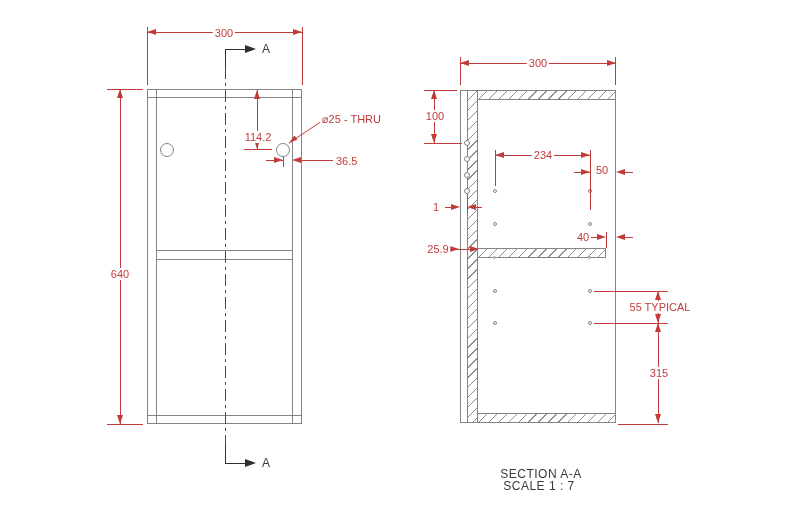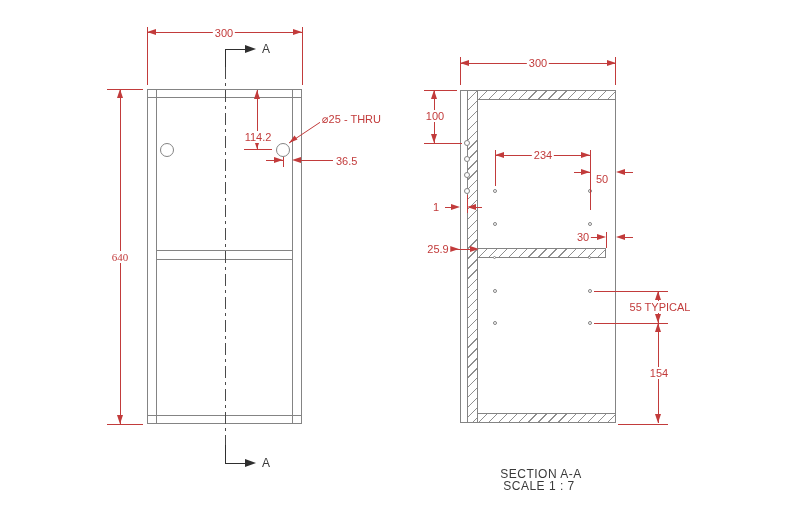--- a/index.html
+++ b/index.html
@@ -72,21 +72,21 @@
     <div class="ar r" style="left:293px;top:29px;"></div>
     <div class="dt" style="left:224px;top:33px;">300</div>
   </div>
 
   <div>
     <div class="hl red" style="left:107px;top:89px;width:36px;"></div>
     <div class="hl red" style="left:107px;top:424px;width:36px;"></div>
     <div class="vl red" style="left:120px;top:89px;height:335px;"></div>
     <div class="ar u" style="left:117px;top:89px;"></div>
     <div class="ar d" style="left:117px;top:415px;"></div>
-    <div class="dt" style="left:120px;top:257px;font-family:Liberation Serif, serif;">640</div>
+    <div class="dt" style="left:120px;top:274px;">640</div>
   </div>
 
   <div>
     <div class="vl red" style="left:257px;top:90px;height:59px;"></div>
     <div class="ar u" style="left:254px;top:90px;"></div>
     <div class="ar d" style="left:254px;top:140px;"></div>
     <div class="hl red" style="left:244px;top:149px;width:28px;"></div>
     <div class="dt" style="left:258px;top:137px;">114.2</div>
   </div>
 
@@ -159,21 +159,21 @@
     <div class="ar l" style="left:495px;top:152px;"></div>
     <div class="ar r" style="left:581px;top:152px;"></div>
     <div class="dt" style="left:543px;top:155px;">234</div>
   </div>
 
   <div>
     <div class="hl red" style="left:574px;top:172px;width:16px;"></div>
     <div class="ar r" style="left:581px;top:169px;"></div>
     <div class="ar l" style="left:616px;top:169px;"></div>
     <div class="hl red" style="left:625px;top:172px;width:8px;"></div>
-    <div class="dt" style="left:602px;top:179px;">50</div>
+    <div class="dt" style="left:602px;top:170px;">50</div>
   </div>
 
   <div>
     <div class="vl red" style="left:467px;top:195px;height:18px;"></div>
     <div class="hl red" style="left:445px;top:207px;width:7px;"></div>
     <div class="ar r" style="left:451px;top:204px;"></div>
     <div class="ar l" style="left:467px;top:204px;"></div>
     <div class="hl red" style="left:476px;top:207px;width:6px;"></div>
     <div class="dt" style="left:436px;top:207px;">1</div>
   </div>
@@ -184,38 +184,38 @@
     <div class="ar r" style="left:470px;top:246px;"></div>
     <div class="dt" style="left:438px;top:249px;">25.9</div>
   </div>
 
   <div>
     <div class="vl red" style="left:606px;top:232px;height:16px;"></div>
     <div class="hl red" style="left:590px;top:237px;width:8px;"></div>
     <div class="ar r" style="left:597px;top:234px;"></div>
     <div class="ar l" style="left:616px;top:234px;"></div>
     <div class="hl red" style="left:625px;top:237px;width:8px;"></div>
-    <div class="dt" style="left:583px;top:237px;">30</div>
+    <div class="dt" style="left:583px;top:237px;">40</div>
   </div>
 
   <div>
     <div class="hl red" style="left:594px;top:291px;width:74px;"></div>
     <div class="hl red" style="left:594px;top:323px;width:74px;"></div>
     <div class="vl red" style="left:658px;top:291px;height:32px;"></div>
     <div class="ar u" style="left:655px;top:291px;"></div>
     <div class="ar d" style="left:655px;top:314px;"></div>
     <div class="dt" style="left:660px;top:307px;">55 TYPICAL</div>
   </div>
 
   <div>
     <div class="vl red" style="left:658px;top:323px;height:100px;"></div>
     <div class="ar u" style="left:655px;top:323px;"></div>
     <div class="ar d" style="left:655px;top:414px;"></div>
     <div class="hl red" style="left:618px;top:424px;width:50px;"></div>
-    <div class="dt" style="left:659px;top:373px;">154</div>
+    <div class="dt" style="left:659px;top:373px;">315</div>
   </div>
 
   <div>
     <div class="cap" style="left:541px;top:467px;">SECTION A-A</div>
     <div class="cap" style="left:539px;top:479px;">SCALE 1 : 7</div>
   </div>
 
 </div>
 
 </body></html>

